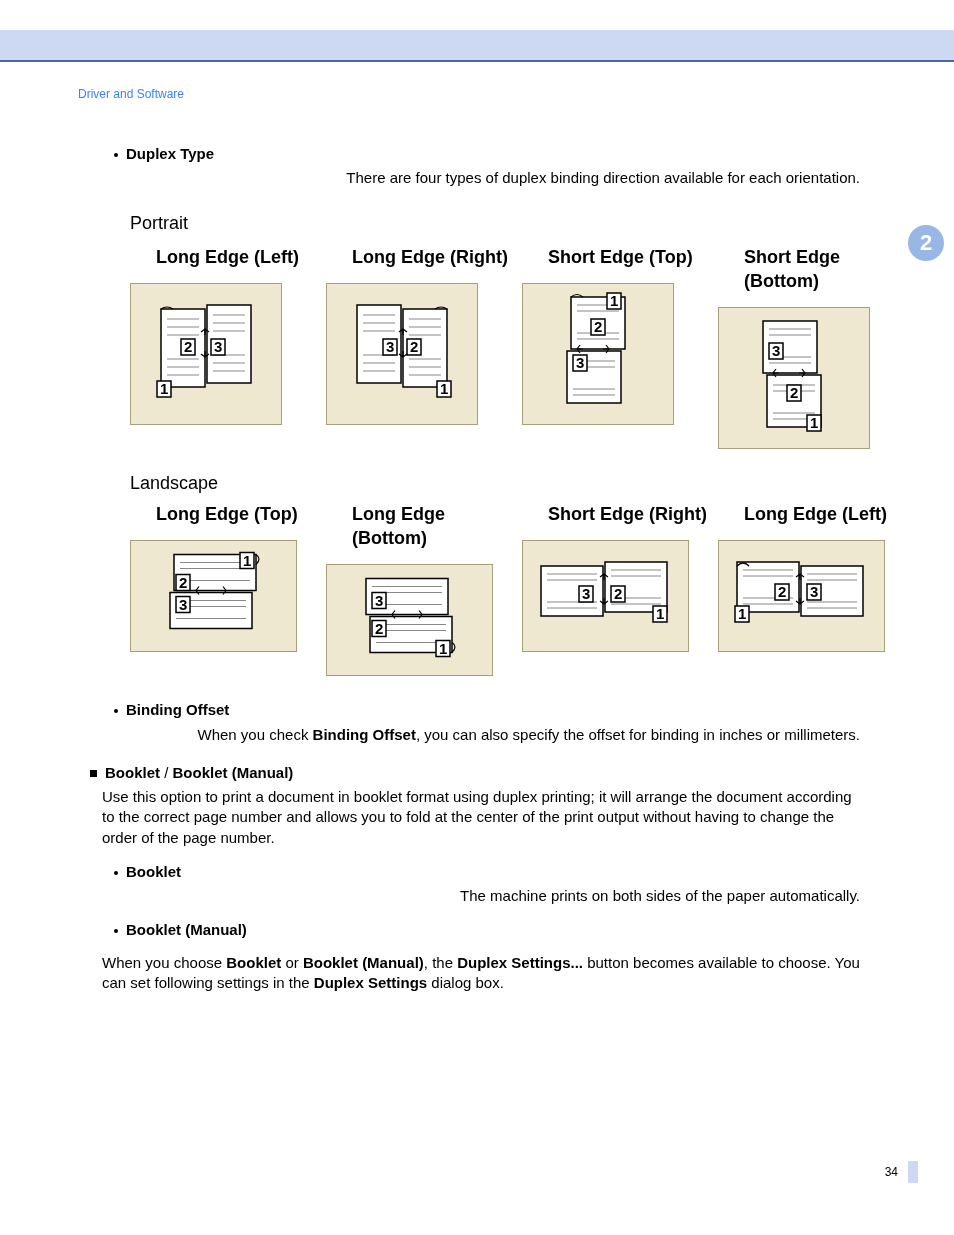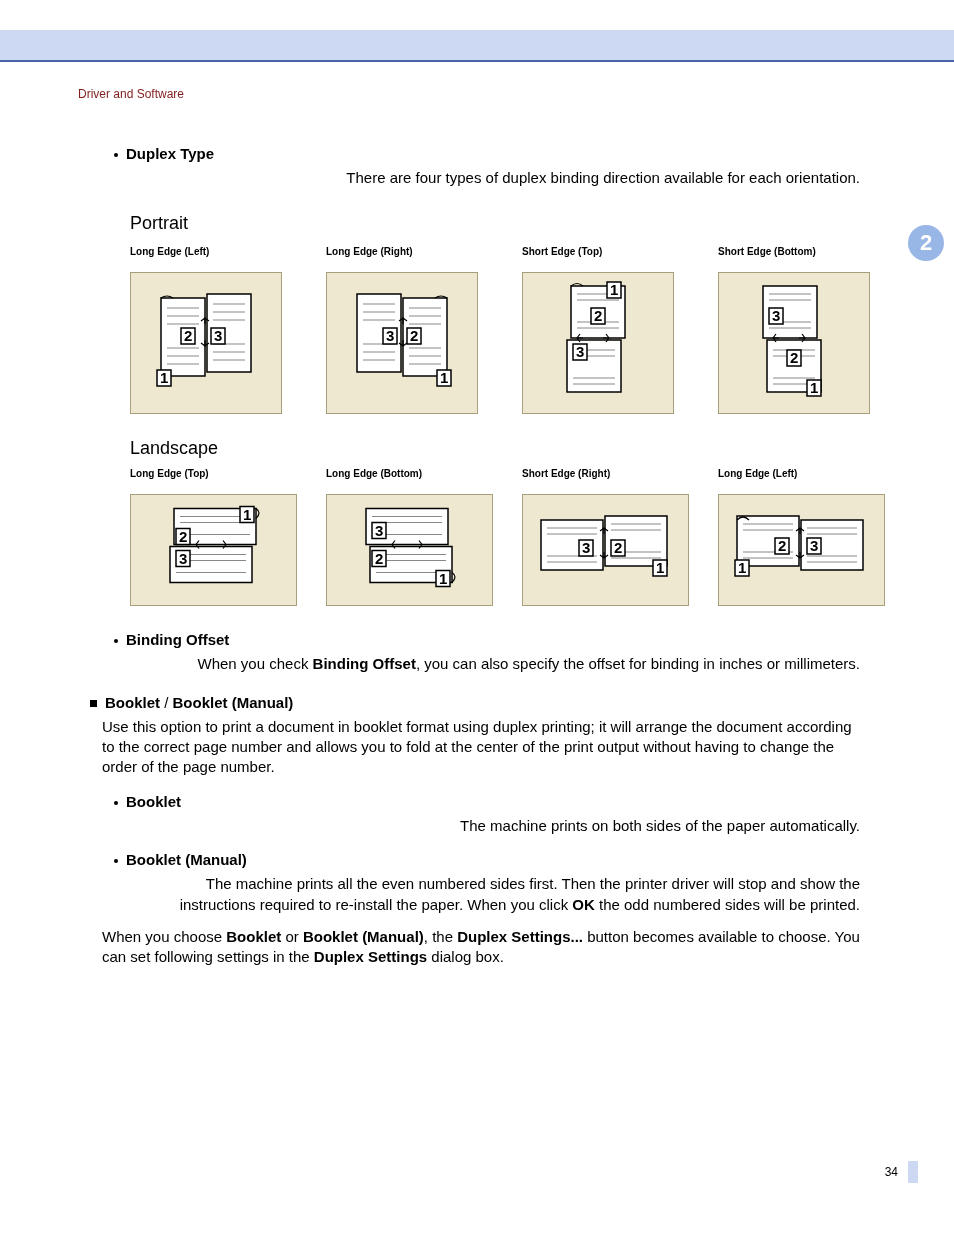--- a/index.html
+++ b/index.html
@@ -52,21 +52,21 @@
     bottom: 52px;
     width: 10px;
     height: 22px;
     background: #cdd8f2;
   }
   .header-running {
     position: absolute;
     left: 78px;
     top: 86px;
     font-size: 12px;
-    color: #7f1d1d;
+    color: #3b82f6;
   }
   .content {
     position: absolute;
     left: 78px;
     right: 94px;
     top: 130px;
   }
   .bullet-line {
     margin-left: 36px;
     margin-top: 14px;
@@ -93,22 +93,23 @@
     font-size: 18px;
   }
   .grid4 {
     margin-left: 52px;
     display: grid;
     grid-template-columns: 196px 196px 196px 196px;
     margin-top: 10px;
   }
   .col-hdr {
     font-weight: bold;
-    font-size: 10px;
+    font-size: 18px;
     margin-bottom: 14px;
+    margin-left: 26px;
   }
   .diagram-box {
     width: 150px;
     height: 140px;
     background: #efe8d0;
     border: 1px solid #a8a07c;
     position: relative;
     margin-top: 4px;
   }
   .diagram-box.landscape {
@@ -432,23 +433,20 @@
     <div class="para-under-square wrap-text">Use this option to print a document in booklet format using duplex printing; it will arrange the document according to the correct page number and allows you to fold at the center of the print output without having to change the order of the page number.</div>
 
     <div class="bullet-line">
       <span class="dot"></span><span class="lbl">Booklet</span>
     </div>
     <div class="body-under-bullet wrap-text">The machine prints on both sides of the paper automatically.</div>
 
     <div class="bullet-line">
       <span class="dot"></span><span class="lbl">Booklet (Manual)</span>
     </div>
-    <div class="body-under-bullet wrap-text">
-      <span>The machine prints all the even numbered sides first. Then the printer driver will stop and show the instructions required to re-install the paper. When you click </span><b>OK</b><span> the odd numbered sides will be printed.</span>
-    </div>
 
     <div class="para-under-square wrap-text" style="margin-top:12px;">
       <span>When you choose </span><b>Booklet</b><span> or </span><b>Booklet (Manual)</b><span>, the </span><b>Duplex Settings...</b><span> button becomes available to choose. You can set following settings in the </span><b>Duplex Settings</b><span> dialog box.</span>
     </div>
 
   </div>
 
   <div class="pagenum-tab"></div>
   <div class="pagenum">34</div>
 </div>

